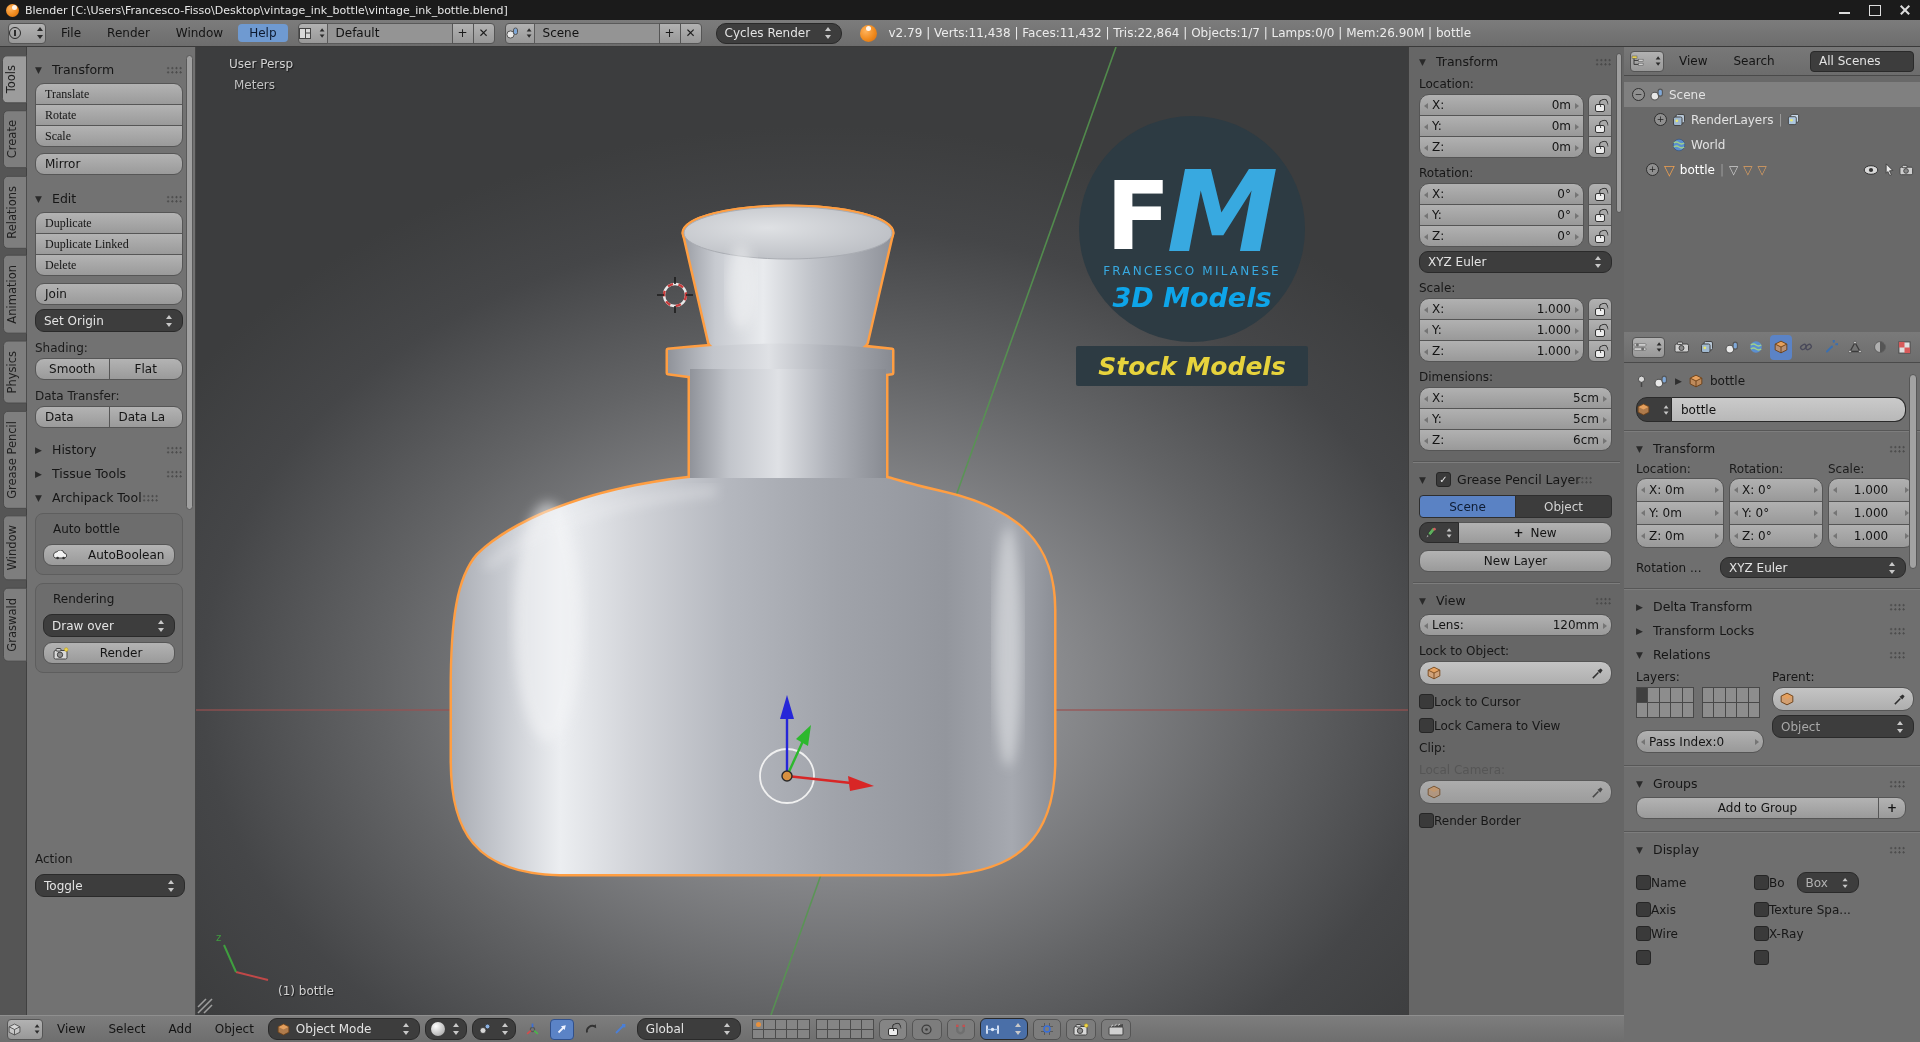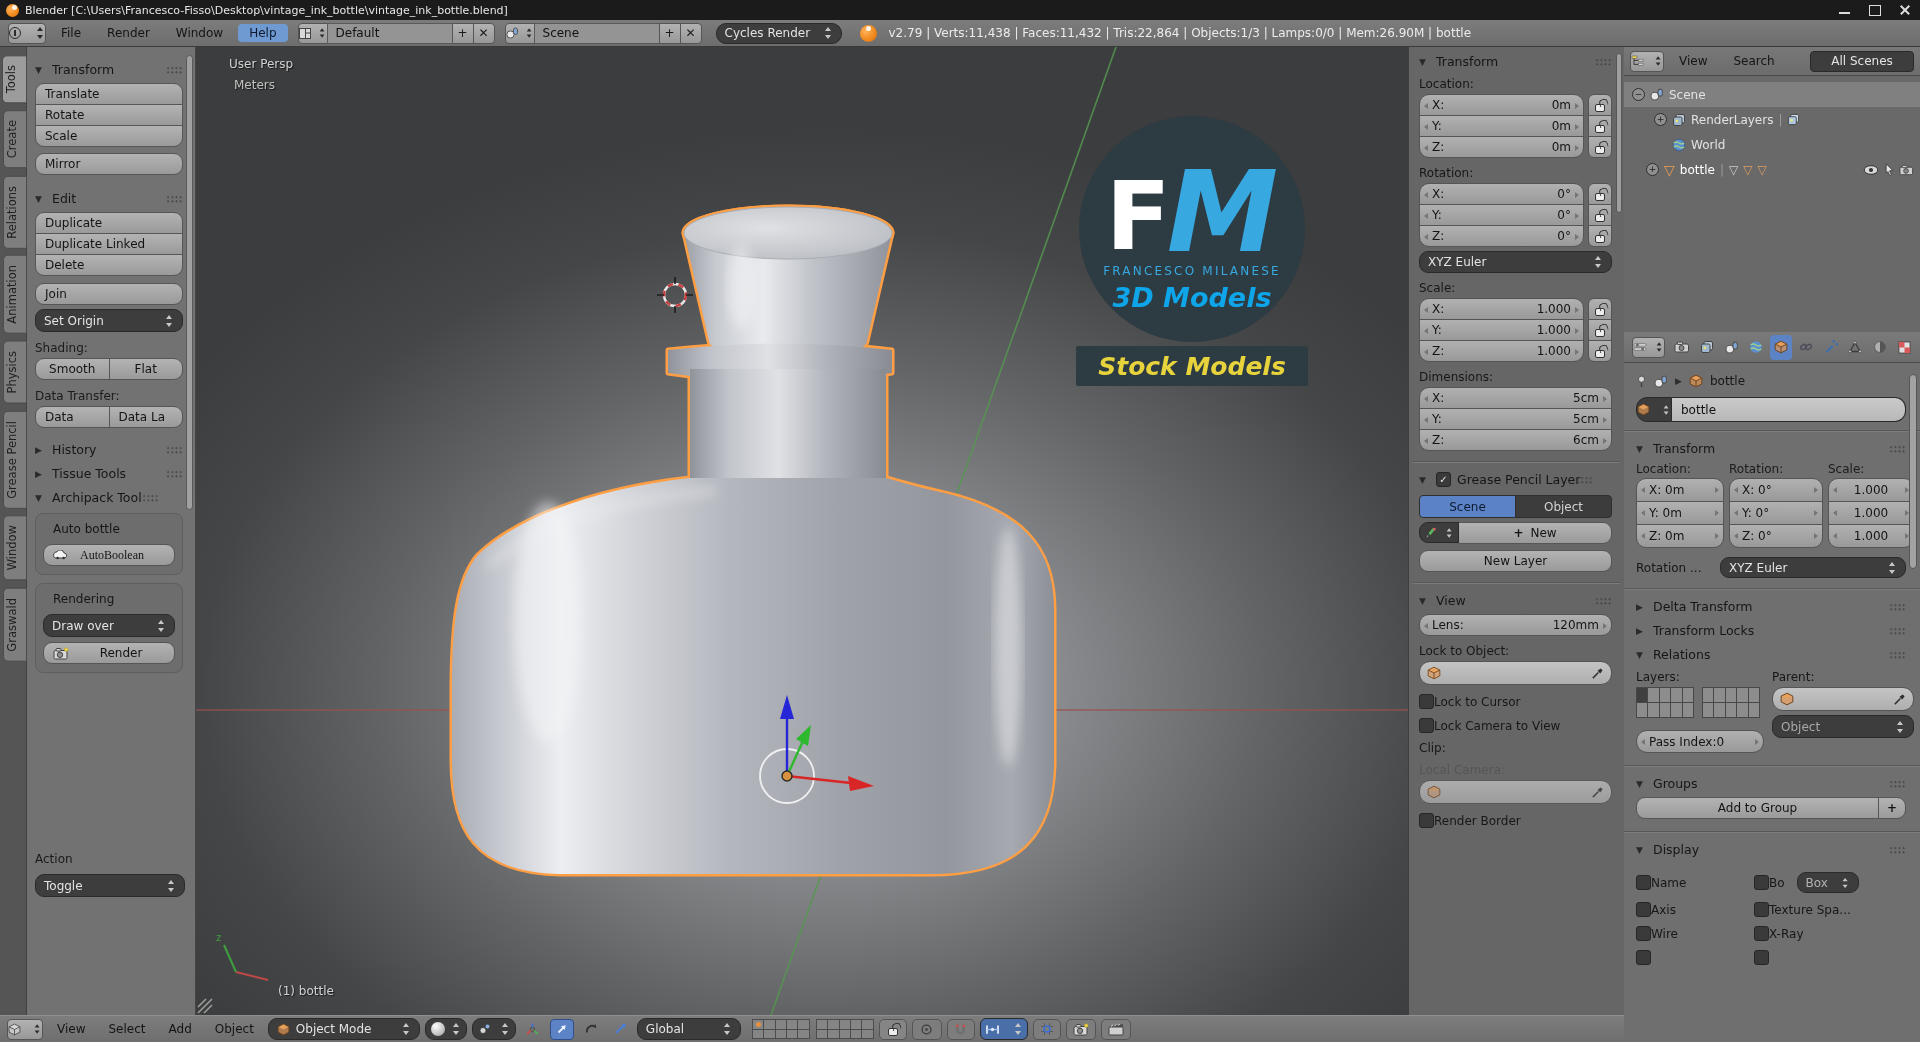--- a/index.html
+++ b/index.html
@@ -30,21 +30,21 @@
   .lightbtn { background:linear-gradient(#b2b2b2,#989898); border:1px solid #555;
     border-radius:4px; height:21px; display:flex; align-items:center; justify-content:center; color:#1a1a1a; }
   .idfield { background:#949494; border:1px solid #5a5a5a; height:21px; display:flex;
     align-items:center; padding:0 8px; color:#111; }
   .grp { display:flex; align-items:center; }
   .grp > * { border-radius:0; margin-left:-1px; }
   .grp > *:first-child { border-radius:4px 0 0 4px; margin-left:0; }
   .grp > *:last-child { border-radius:0 4px 4px 0; }
   .sqbtn { width:22px; }
   .ddark { background:#3d3d3d; border:1px solid #2a2a2a; border-radius:10px; height:21px;
-    color:#e3e3e3; display:flex; align-items:center; padding:0 8px; position:relative;justify-content:center; }
+    color:#e3e3e3; display:flex; align-items:center; padding:0 8px; position:relative; }
   .caret2 { width:9px; height:14px; position:relative; margin-left:auto; flex:0 0 9px; }
   .caret2::before { content:""; position:absolute; left:1px; top:1px; border-left:3.5px solid transparent;
     border-right:3.5px solid transparent; border-bottom:4.5px solid #c8c8c8; }
   .caret2::after { content:""; position:absolute; left:1px; bottom:1px; border-left:3.5px solid transparent;
     border-right:3.5px solid transparent; border-top:4.5px solid #c8c8c8; }
   .caret2.dk::before { border-bottom-color:#2a2a2a; } .caret2.dk::after { border-top-color:#2a2a2a; }
   .infoicon { width:12px; height:12px; border:1.6px solid #2c2c2c; border-radius:50%; position:relative; }
   .infoicon::after{ content:""; position:absolute; left:4px; top:2px; width:1.8px; height:6px; background:#2c2c2c; }
   #stats { color:#ececec; margin-left:8px; white-space:nowrap; }
 
@@ -59,21 +59,21 @@
   
   #toolpanel { position:absolute; left:27px; top:47px; width:169px; height:968px; background:#727272;
     border-right:1px solid #454545; padding:6px 12px 0 8px; color:#161616; }
   .phdr { display:flex; align-items:center; gap:6px; margin:9px 0 6px; font-size:12.5px; color:#161616; }
   .disc { font-size:9px; color:#2a2a2a; width:11px; }
   .grip { margin-left:auto; width:17px; height:8px; opacity:.75;
     background-image:radial-gradient(#3f3f3f 1px, transparent 1.2px); background-size:4.2px 4.2px; }
   .btn { display:flex; align-items:center; background:linear-gradient(#b3b3b3,#9a9a9a);
     border:1px solid #565656; border-radius:9px; height:22px; padding:0 9px; color:#141414; width:100%; }
   .btn.center { justify-content:center; }
-  .stack > .btn { border-radius:0; margin-top:-1px; }
+  .stack > .btn { border-radius:0; margin-top:-1px;font-family:Liberation Serif, serif; }
   .stack > .btn:first-child { border-radius:9px 9px 0 0; margin-top:0; }
   .stack > .btn:last-child { border-radius:0 0 9px 9px; }
   .btnrow { display:flex; }
   .btnrow > .btn { flex:1; border-radius:0; margin-left:-1px; }
   .btnrow > .btn:first-child { border-radius:9px 0 0 9px; margin-left:0; }
   .btnrow > .btn:last-child { border-radius:0 9px 9px 0; }
   .sublabel { margin:9px 0 3px; color:#1b1b1b; }
   .toolbox { border:1px solid #5e5e5e; border-radius:8px; padding:8px 7px; margin:8px 0;
     background:rgba(0,0,0,0.04); }
   .toolbox .cap { text-align:left; padding-left:10px; margin-bottom:8px; }
@@ -248,21 +248,21 @@
       </div>
     <div class="lightbtn sqbtn">
         <span>✕</span>
       </div>
   </div>
   <div class="ddark" style="width:126px; margin-left:10px;">
     <span>Cycles Render</span>
     <span class="caret2"></span>
   </div>
   <span class="blogo" style="width:17px; height:17px; margin-left:14px;"></span>
-  <span id="stats">v2.79 | Verts:11,438 | Faces:11,432 | Tris:22,864 | Objects:1/3 | Lamps:0/0 | Mem:26.90M | bottle</span>
+  <span id="stats">v2.79 | Verts:11,438 | Faces:11,432 | Tris:22,864 | Objects:1/7 | Lamps:0/0 | Mem:26.90M | bottle</span>
 </div>
 
 <div id="tabstrip">
   <div class="vtab active">Tools</div>
   <div class="vtab">Create</div>
   <div class="vtab">Relations</div>
   <div class="vtab">Animation</div>
   <div class="vtab">Physics</div>
   <div class="vtab">Grease Pencil</div>
   <div class="vtab">Window</div>
@@ -319,21 +319,21 @@
     <span class="grip"></span>
   </div>
   <div class="phdr">
     <span class="disc">▼</span>
     <span style="white-space:nowrap; overflow:hidden;">Archipack Tool</span>
     <span class="grip" style="margin-left:-6px;"></span>
   </div>
 
   <div class="toolbox">
     <div class="cap">Auto bottle</div>
-    <div class="btn" style="gap:12px;font-family:Liberation Serif, serif;">
+    <div class="btn" style="gap:20px;">
       <svg width="15" height="10" viewBox="0 0 15 10">
           <path d="M2 8 a3.4 3.4 0 0 1 2-6.2 a3.8 3.8 0 0 1 7 1.2 a2.6 2.6 0 0 1 1 5 Z" fill="#f2f2f2" stroke="#333" stroke-width=".9"></path>
           <circle cx="4.6" cy="8" r="1.3" fill="#333"></circle>
           <circle cx="10.6" cy="8" r="1.3" fill="#333"></circle>
         </svg>
       <span>AutoBoolean</span>
     </div>
   </div>
 
   <div class="toolbox">

